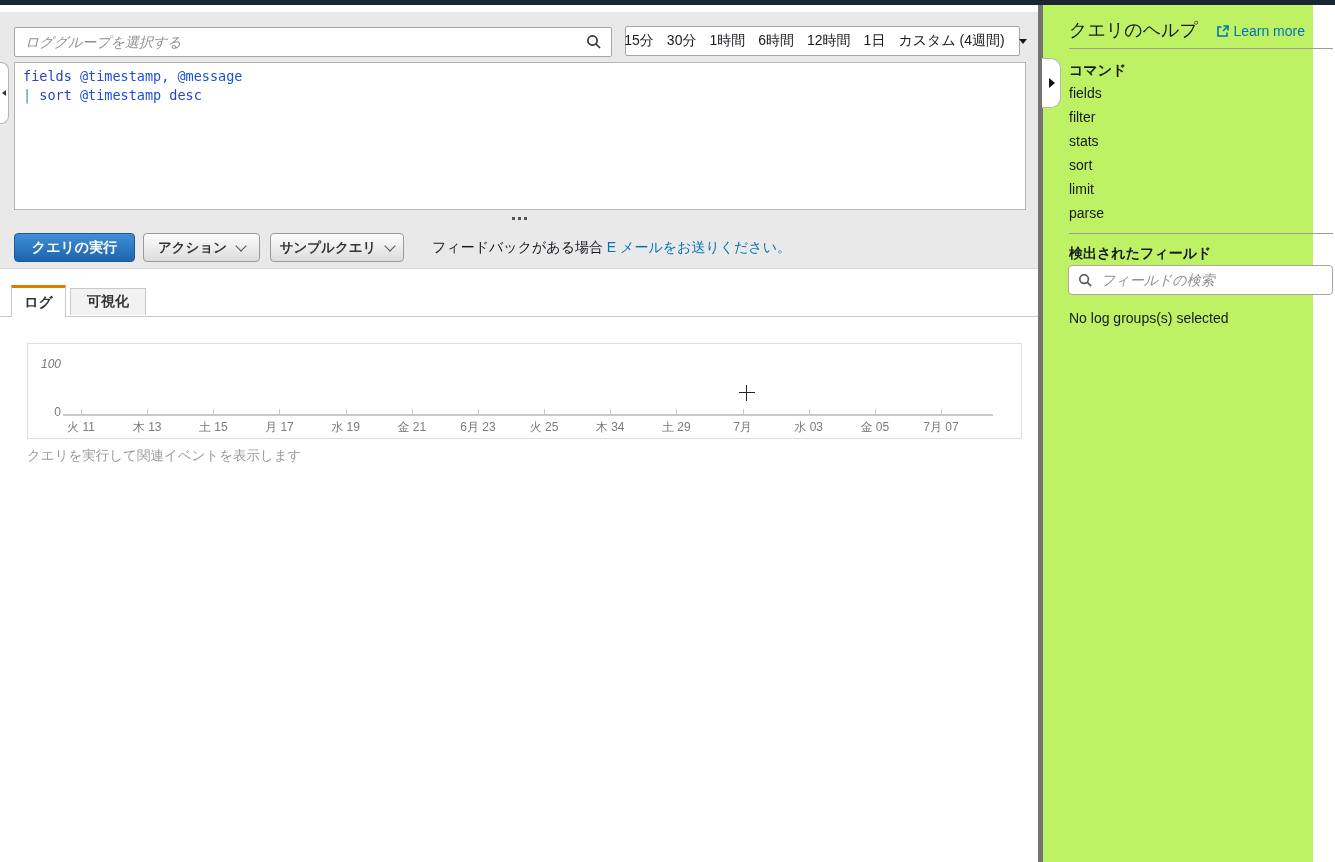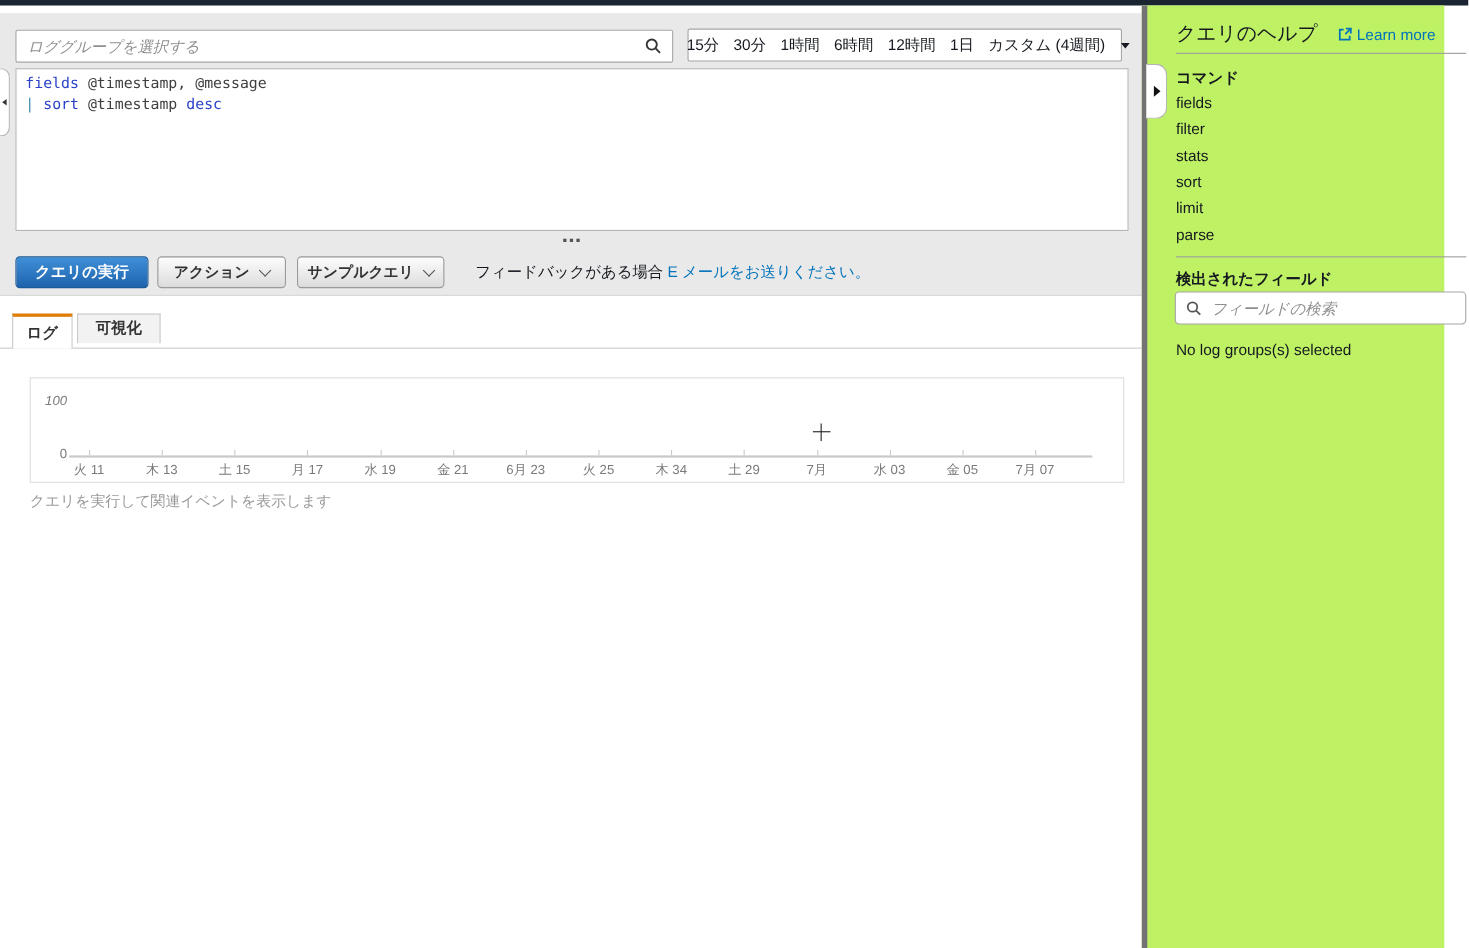--- a/index.html
+++ b/index.html
@@ -23,21 +23,21 @@
   .ts-opt{margin:0 6.5px;font-size:14px;color:#16191f;white-space:nowrap}
   .caret{width:0;height:0;border-top:5px solid #16191f;border-left:4px solid transparent;
          border-right:4px solid transparent;margin-left:8px}
 
   .editor{position:absolute;left:14px;top:50px;width:1012px;height:148px;background:#fff;
           border:1px solid #b5b5b5;box-sizing:border-box;padding-top:4px;
           font-family:"DejaVu Sans Mono","Liberation Mono",monospace;font-size:13.5px;cursor:text;overflow:hidden}
   .ed-line{height:19px;line-height:19px;padding-left:8px;white-space:pre}
   .ed-line.hl{background:#e4eefa}
   .tok-keyword{color:#2a41c8}
-  .tok-plain{color:#404040}
+  .tok-plain{color:#1d4ed8}
   .tok-pipe{color:#3c8dab}
   .cursor-bar{display:inline-block;width:2px;height:15px;background:#111;vertical-align:-2px}
 
   .resize-dots{position:absolute;left:0;top:205px;width:1038px;display:flex;justify-content:center;
                gap:3px;cursor:row-resize}
   .resize-dots i{width:3px;height:3px;background:#555;display:block}
 
   .run-btn{position:absolute;left:14px;top:221px;width:121px;height:29px;border-radius:4px;
            background:linear-gradient(#3f8fd8,#1e64ad);border:1px solid #1a5a96;color:#fff;
            font-weight:bold;font-size:14px;display:flex;align-items:center;justify-content:center;
@@ -50,21 +50,21 @@
   .feedback{position:absolute;left:432px;top:227px;font-size:14px;color:#16191f;white-space:nowrap}
   .feedback a{color:#0073bb;text-decoration:none;cursor:pointer}
 
   .left-handle{position:absolute;left:0;top:62px;width:9px;height:62px;background:#fff;
                border:1px solid #b5b5b5;border-left:none;border-radius:0 8px 8px 0;z-index:3;
                display:flex;align-items:center;justify-content:center;cursor:pointer;box-sizing:border-box}
   .tri-left{width:0;height:0;border-right:4px solid #333;border-top:3px solid transparent;
             border-bottom:3px solid transparent}
 
   
-  .tabs-row{position:absolute;left:11px;top:285px;height:32px;display:flex;align-items:flex-start;z-index:2}
+  .tabs-row{position:absolute;left:11px;top:285px;height:32px;display:flex;align-items:center;z-index:2}
   .tab{box-sizing:border-box;display:flex;align-items:center;justify-content:center;
        font-weight:bold;font-size:14px;color:#333;cursor:pointer}
   .tab.active{width:55px;height:32px;background:#fff;border:1px solid #c9c9c9;border-bottom:none;
               border-top:3px solid #e07c00}
   .tab.inactive{width:76px;height:27px;background:#f2f2f2;border:1px solid #c9c9c9;border-bottom:none;margin-left:4px}
   .tabs-underline{position:absolute;left:0;top:316px;width:1038px;height:1px;background:#c9c9c9;z-index:1}
 
   
   .chart-box{position:absolute;left:27px;top:343px;width:993px;height:94px;border:1px solid #ddd;
              background:#fff;box-sizing:content-box}

